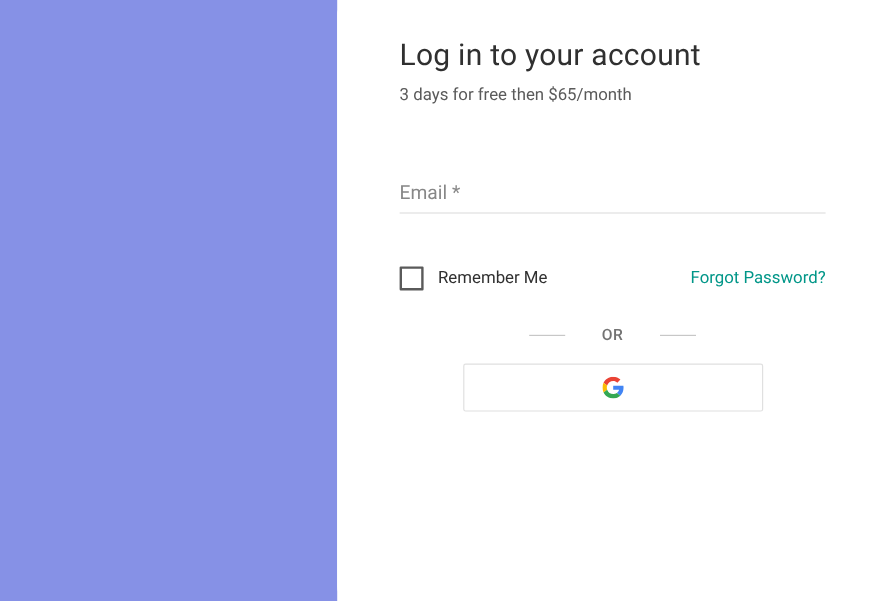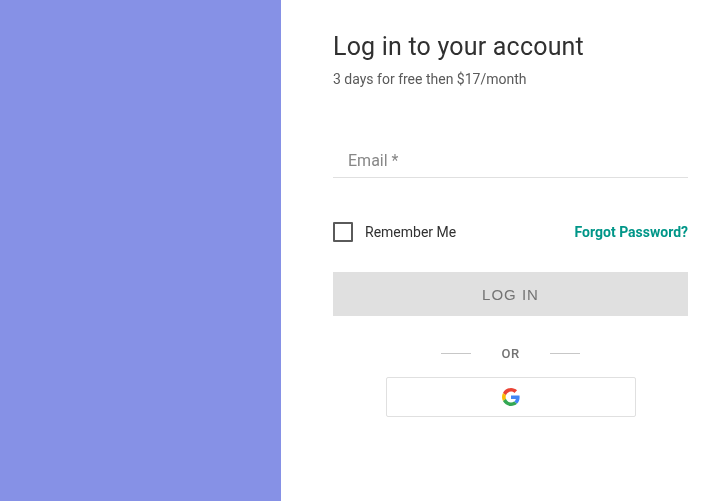--- a/index.html
+++ b/index.html
@@ -46,21 +46,21 @@
       width: 100%;
       border: none;
       border-bottom: 1px solid #e0e0e0;
       padding: 6px 0;
       font-size: 16px;
       outline: none;
       background: transparent;
     }
     .input-label {
       position: absolute;
-      left: 15px;
+      left: 0;
       top: 4px;
       font-size: 16px;
       color: #878787;
       pointer-events: none;
     }
     .row-remember {
       display: flex;
       align-items: center;
       justify-content: space-between;
       margin-top: -10px;
@@ -82,21 +82,21 @@
     }
     .remember-label {
       font-size: 14px;
       color: #303030;
       cursor: pointer;
     }
     .forgot-link {
       font-size: 14px;
       color: #009688;
       text-decoration: none;
-      font-weight: 700;
+      font-weight: 400;
       cursor: pointer;
     }
     .login-btn {
       width: 100%;
       height: 44px;
       background: #e0e0e0;
       border: none;
       color: #737373;
       font-size: 15px;
       font-weight: 500;
@@ -144,37 +144,36 @@
       flex-shrink: 0;
     }
   </style>
 </head>
 <body>
 
 <div class="container">
   <div class="left-panel"></div>
   <div class="right-panel">
     <h1 class="title">Log in to your account</h1>
-    <p class="subtitle">3 days for free then $17/month</p>
+    <p class="subtitle">3 days for free then $65/month</p>
 
     <div class="input-field">
       <span class="input-label">Email *</span>
       <input type="text" value="" style="">
     </div>
 
 
     <div class="row-remember">
       <div class="remember-wrap">
         <div class="checkbox"></div>
         <span class="remember-label">Remember Me</span>
       </div>
       <a class="forgot-link">Forgot Password?</a>
     </div>
 
-    <button class="login-btn">LOG IN</button>
 
     <div class="or-divider">
       <div class="or-line"></div>
       <span class="or-text">OR</span>
       <div class="or-line"></div>
     </div>
 
     <button class="google-btn">
       <span class="google-icon">
         <svg viewBox="0 0 48 48" width="18" height="18">

